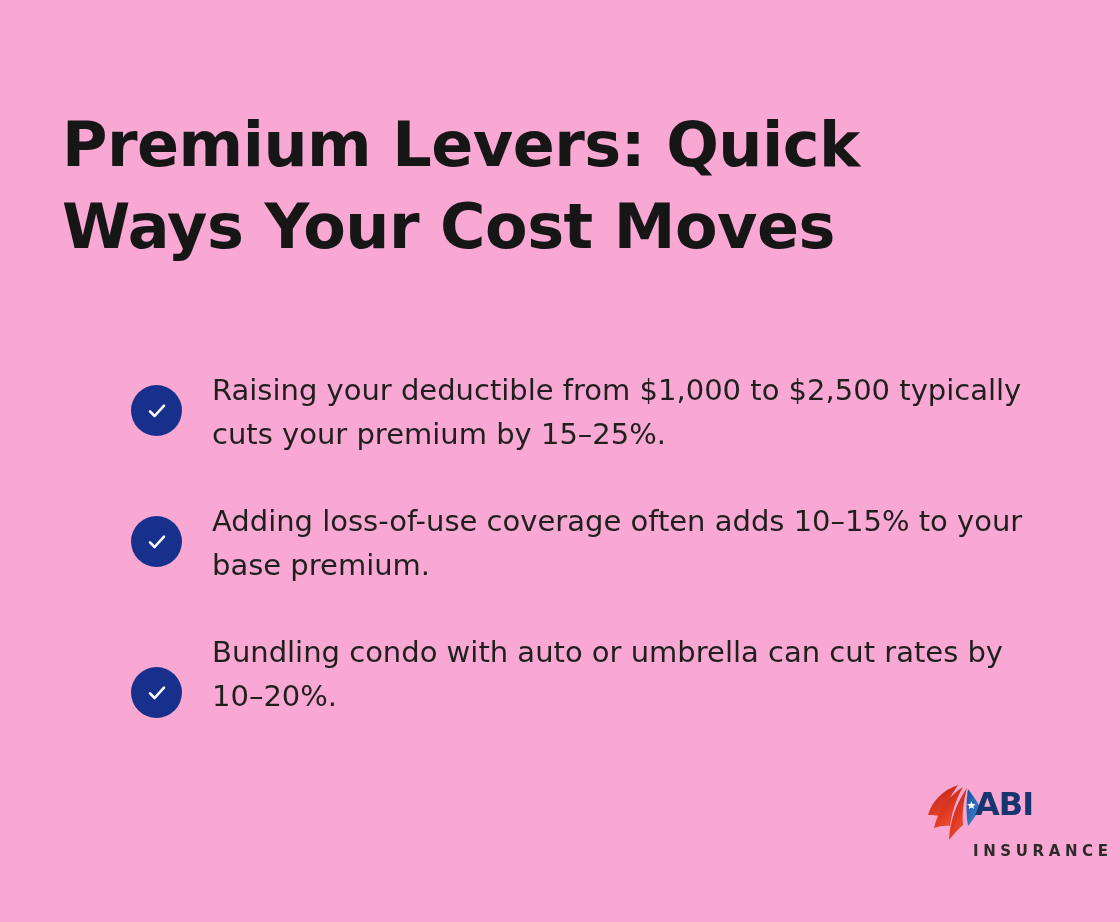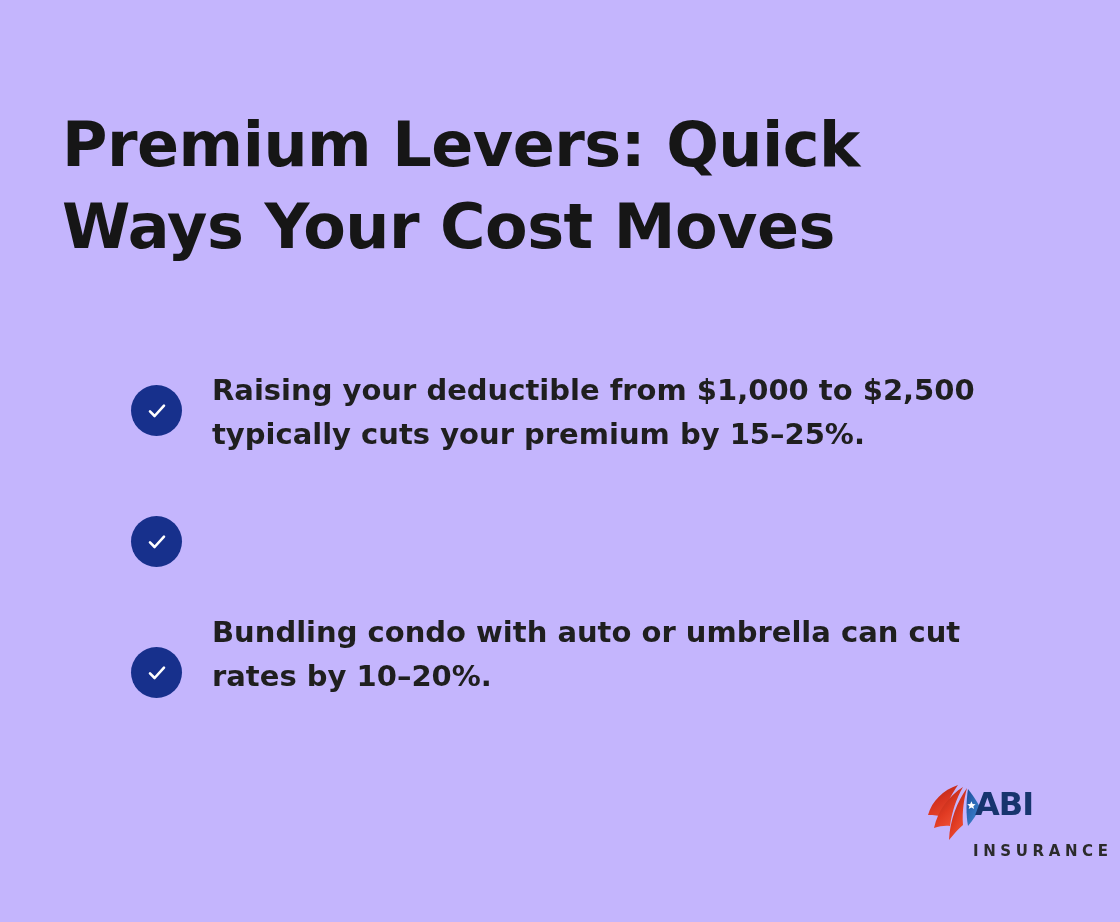--- a/index.html
+++ b/index.html
@@ -13,21 +13,21 @@
     font-family: "DejaVu Sans", "Liberation Sans", sans-serif;
     overflow: hidden;
     position: relative;
   }
 
   .slide {
     position: relative;
     width: 1120px;
     height: 922px;
     box-sizing: border-box;
-    background: #c4b5fd;
+    background: #f9a8d4;
   }
 
   
   .title-block {
     position: absolute;
     left: 62px;
     top: 104px;
     width: 960px;
   }
   .slide-title {
@@ -71,21 +71,21 @@
     justify-content: center;
     margin-top: 17px;
   }
   .check-badge svg {
     display: block;
   }
   .bullet-text {
     margin-left: 30px;
     font-family: "DejaVu Sans", "Liberation Sans", sans-serif;
     font-size: 29px;
-    font-weight: 700;
+    font-weight: 400;
     line-height: 1.52;
     color: #1f1f1f;
     max-width: 828px;
   }
 
   
   .logo {
     position: absolute;
     left: 925px;
     top: 782px;
@@ -144,20 +144,21 @@
       </span>
       <span class="bullet-text">Raising your deductible from $1,000 to $2,500 typically cuts your premium by 15–25%.</span>
     </li>
 
     <li class="bullet-item">
       <span class="check-badge">
         <svg width="26" height="26" viewBox="0 0 26 26" aria-hidden="true">
           <path d="M6 13.4 L10.6 18 L20 7.6" fill="none" stroke="#ffffff" stroke-width="2.6" stroke-linecap="round" stroke-linejoin="round"></path>
         </svg>
       </span>
+      <span class="bullet-text">Adding loss-of-use coverage often adds 10–15% to your base premium.</span>
     </li>
 
     <li class="bullet-item">
       <span class="check-badge">
         <svg width="26" height="26" viewBox="0 0 26 26" aria-hidden="true">
           <path d="M6 13.4 L10.6 18 L20 7.6" fill="none" stroke="#ffffff" stroke-width="2.6" stroke-linecap="round" stroke-linejoin="round"></path>
         </svg>
       </span>
       <span class="bullet-text">Bundling condo with auto or umbrella can cut rates by 10–20%.</span>
     </li>

